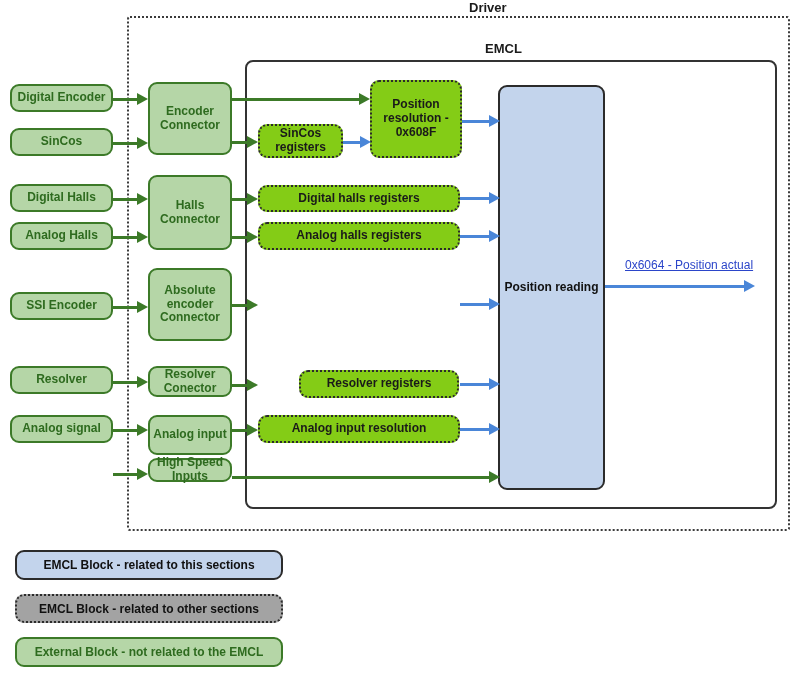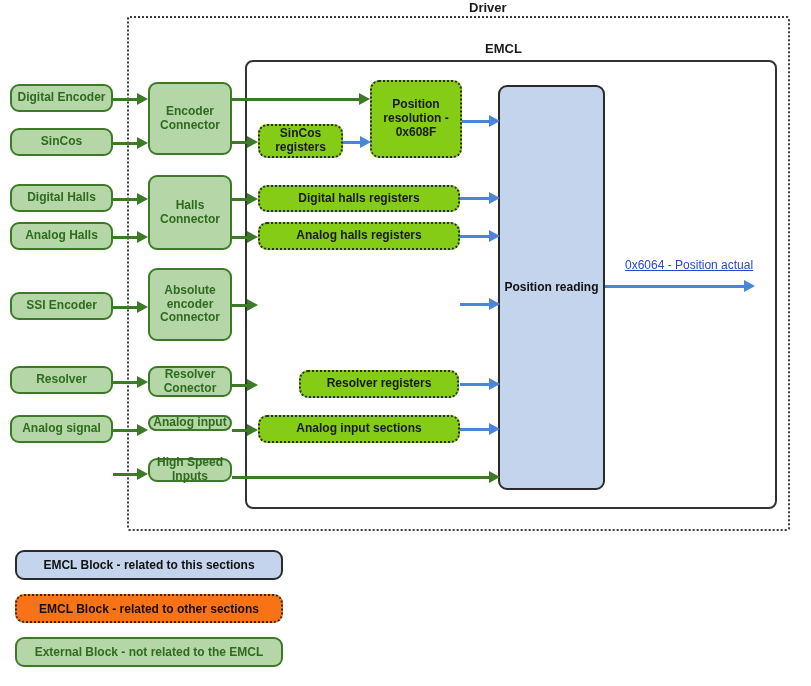--- a/index.html
+++ b/index.html
@@ -36,21 +36,21 @@
   .b .shaft{background:#4a86d8;}
   .b .head{border-left:11px solid #4a86d8;}
 
   .out-label{position:absolute;font-size:12px;color:#2b45c9;text-decoration:underline;
              white-space:nowrap;}
 
   
   .legend-item{position:absolute;box-sizing:border-box;display:flex;align-items:center;
                justify-content:center;font-size:12px;font-weight:bold;border-radius:9px;}
   .lg1{background:#c3d4ec;border:2px solid #2b2b2b;color:#111111;}
-  .lg2{background:#f97316;border:2px dotted #2b2b2b;color:#111111;}
+  .lg2{background:#a3a3a3;border:2px dotted #2b2b2b;color:#111111;}
   .lg3{background:#b5d6a7;border:2px solid #3c7a28;color:#2e6b1f;}
 </style>
 </head>
 <body>
 
 <div class="stage">
 
   <div class="driver-box"></div>
   <div class="emcl-box"></div>
 
@@ -67,33 +67,33 @@
 
   <div class="node ext" style="left: 148px; top: 82px; width: 84px; height: 73px; white-space: pre-line;">Encoder
 Connector</div>
   <div class="node ext" style="left: 148px; top: 175px; width: 84px; height: 75px; white-space: pre-line;">Halls
 Connector</div>
   <div class="node ext" style="left: 148px; top: 268px; width: 84px; height: 73px; white-space: pre-line;">Absolute
 encoder
 Connector</div>
   <div class="node ext" style="left: 148px; top: 366px; width: 84px; height: 31px; white-space: pre-line;">Resolver
 Conector</div>
-  <div class="node ext" style="left:148px;top:415px;width:84px;height:16px;">Analog input</div>
+  <div class="node ext" style="left:148px;top:415px;width:84px;height:40px;">Analog input</div>
   <div class="node ext" style="left: 148px; top: 458px; width: 84px; height: 24px; white-space: pre-line;">High Speed
 Inputs</div>
 
   <div class="node reg" style="left: 258px; top: 124px; width: 85px; height: 34px; white-space: pre-line;">SinCos
 registers</div>
   <div class="node reg" style="left: 370px; top: 80px; width: 92px; height: 78px; white-space: pre-line;">Position
 resolution -
 0x608F</div>
   <div class="node reg" style="left:258px;top:185px;width:202px;height:27px;">Digital halls registers</div>
   <div class="node reg" style="left:258px;top:222px;width:202px;height:28px;">Analog halls registers</div>
   <div class="node reg" style="left:258px;top:370px;width:160px;height:28px;margin-left:41px;">Resolver registers</div>
-  <div class="node reg" style="left:258px;top:415px;width:202px;height:28px;">Analog input sections</div>
+  <div class="node reg" style="left:258px;top:415px;width:202px;height:28px;">Analog input resolution</div>
 
   <div class="node emcl-blk" style="left:498px;top:85px;width:107px;height:405px;">Position reading</div>
 
   <div class="arrow g" style="left:113px;top:98px;width:35px;">
     <div class="shaft" style="width:25px;"></div>
       <div class="head" style="left:24px;"></div>
     </div>
   <div class="arrow g" style="left:113px;top:142px;width:35px;">
     <div class="shaft" style="width:25px;"></div>
       <div class="head" style="left:24px;"></div>

